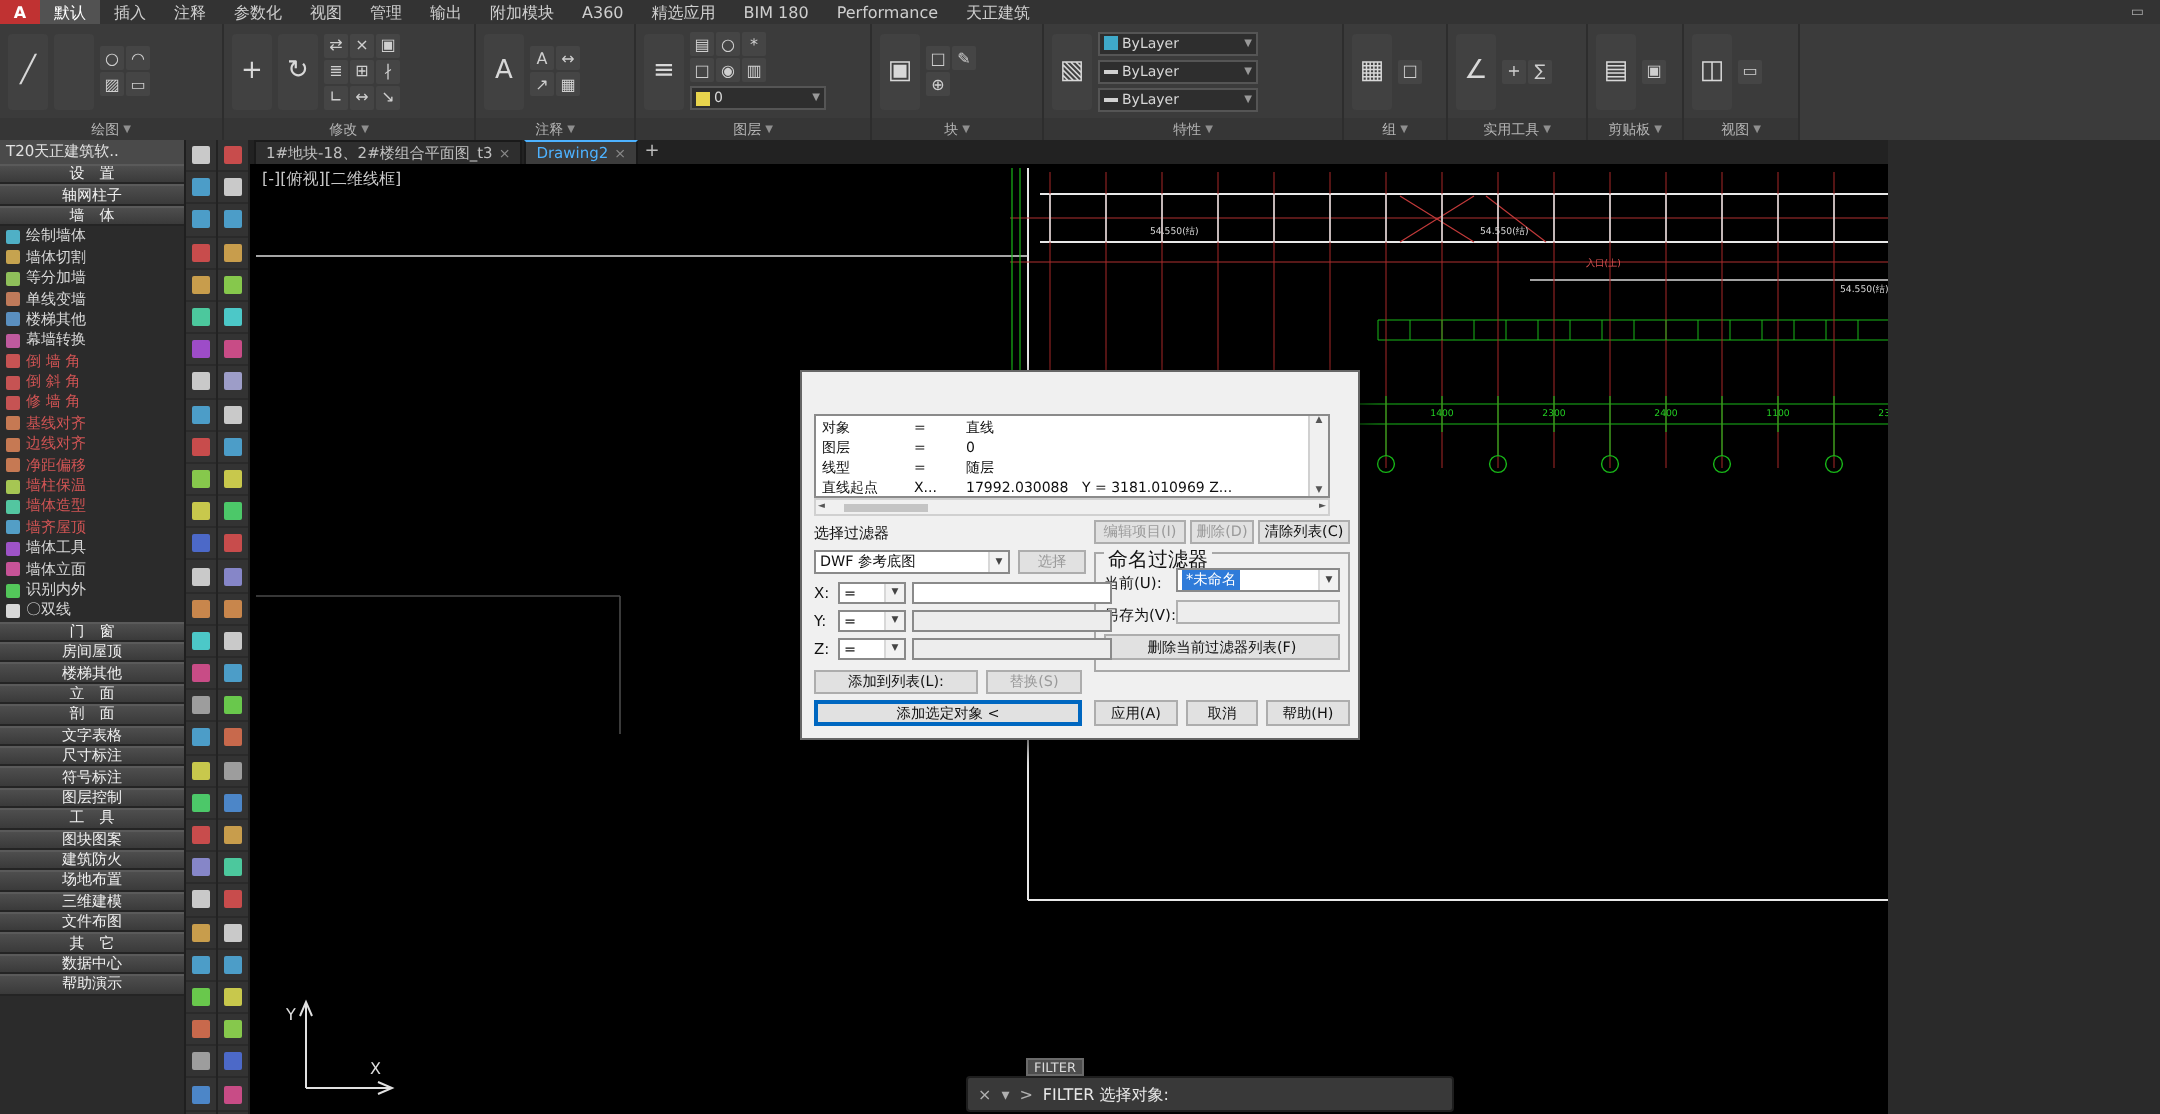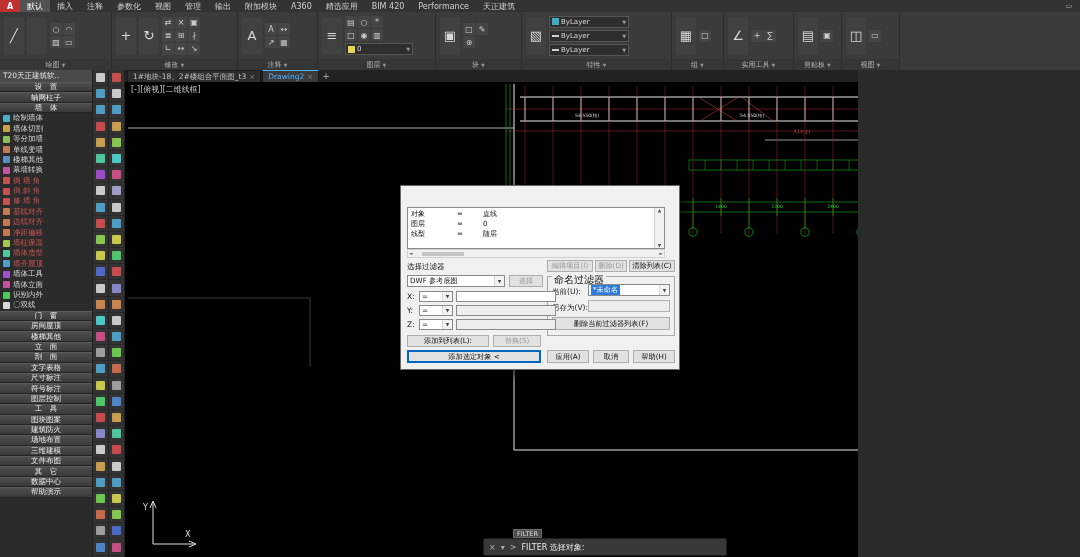--- a/index.html
+++ b/index.html
@@ -33,21 +33,21 @@
   .rcol { display:flex; flex-direction:column; gap:2px; }
   .pcmb { width:80px; height:12px; background:#2e2e2e; border:1px solid #555; display:flex;
     align-items:center; gap:2px; padding:0 2px; font-size:7px; color:#d8d8d8; white-space:nowrap; overflow:hidden; }
   .pcmb .sw { width:7px; height:7px; flex:none; }
   .pcmb.cmb-line .sw { height:2px; }
   .pcmb .car { margin-left:auto; font-size:5px; color:#999; }
   .pcmb.lay { width:68px; }
   .rfill { flex:1; }
 
   
-  .workspace { position:absolute; left:0; top:70px; width:858px; height:487px; display:flex; }
+  .workspace { position:absolute; left:0; top:70px; width:944px; height:487px; display:flex; }
 
   .tarch { width:93px; background:#2b2b2b; border-right:1px solid #1f1f1f; display:flex; flex-direction:column; flex:none; }
   .tarch-title { height:12px; background:#4a4a4a; color:#e0e0e0; font-size:7.5px; line-height:12px;
     padding-left:3px; white-space:nowrap; overflow:hidden; flex:none; }
   .titem { height:10.4px; display:flex; align-items:center; padding-left:3px; gap:3px;
     font-size:7.5px; color:#d8d8d8; white-space:nowrap; overflow:hidden; flex:none; }
   .titem.header { background:linear-gradient(#4e4e4e,#3a3a3a); border-top:1px solid #5a5a5a;
     border-bottom:1px solid #242424; color:#efefef; justify-content:center; padding-left:0; }
   .titem.item-red .tlabel { color:#d05454; }
   .ticon { width:7px; height:7px; border-radius:1px; flex:none; background:#777; }
@@ -203,21 +203,21 @@
 
         <div class="rtab">
           <span>A360</span>
         </div>
 
         <div class="rtab">
           <span>精选应用</span>
         </div>
 
         <div class="rtab">
-          <span>BIM 420</span>
+          <span>BIM 180</span>
         </div>
 
         <div class="rtab">
           <span>Performance</span>
         </div>
 
         <div class="rtab">
           <span>天正建筑</span>
         </div>
       </div>
@@ -1066,20 +1066,26 @@
                     <span class="c4"></span>
                   </div>
 
                   <div class="lrow">
                     <span class="c1">线型</span>
                     <span class="c2">=</span>
                     <span class="c3">随层</span>
                     <span class="c4"></span>
                   </div>
 
+                  <div class="lrow">
+                    <span class="c1">直线起点</span>
+                    <span class="c2">X...</span>
+                    <span class="c3">17992.030088</span>
+                    <span class="c4">Y  =  3181.010969      Z...</span>
+                  </div>
                 </div>
               <div class="lst-vs">
                 <span>▲</span>
                 <span>▼</span>
               </div>
             </div>
             <div class="hscroll">
               <span>◄</span>
               <div class="hthumb"></div>
               <span>►</span>

